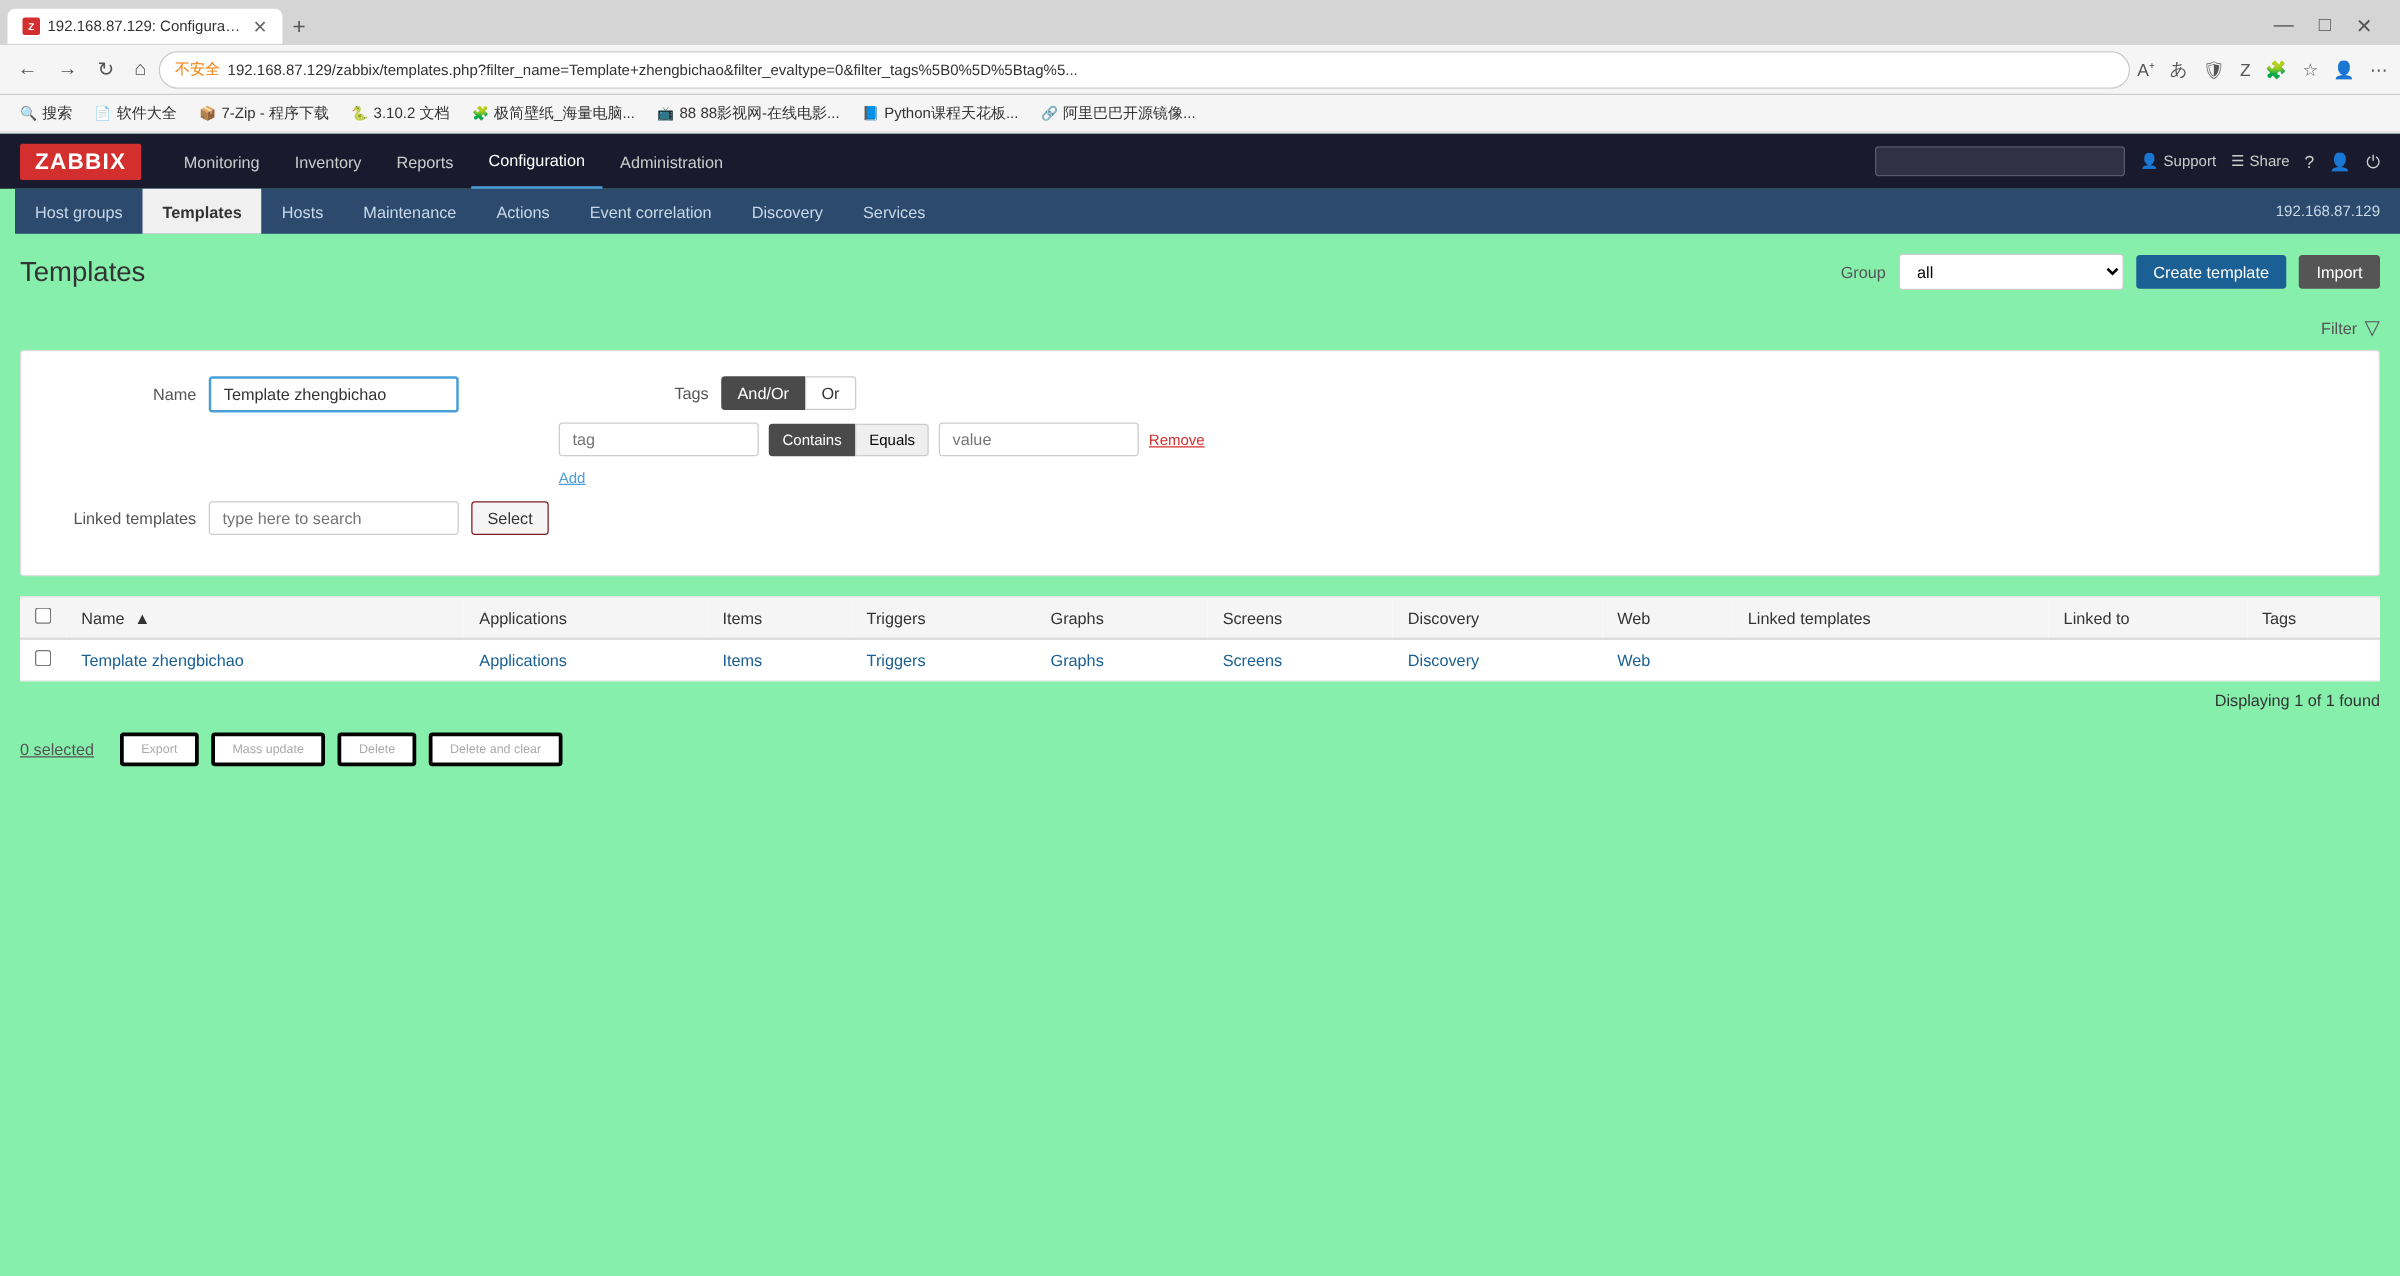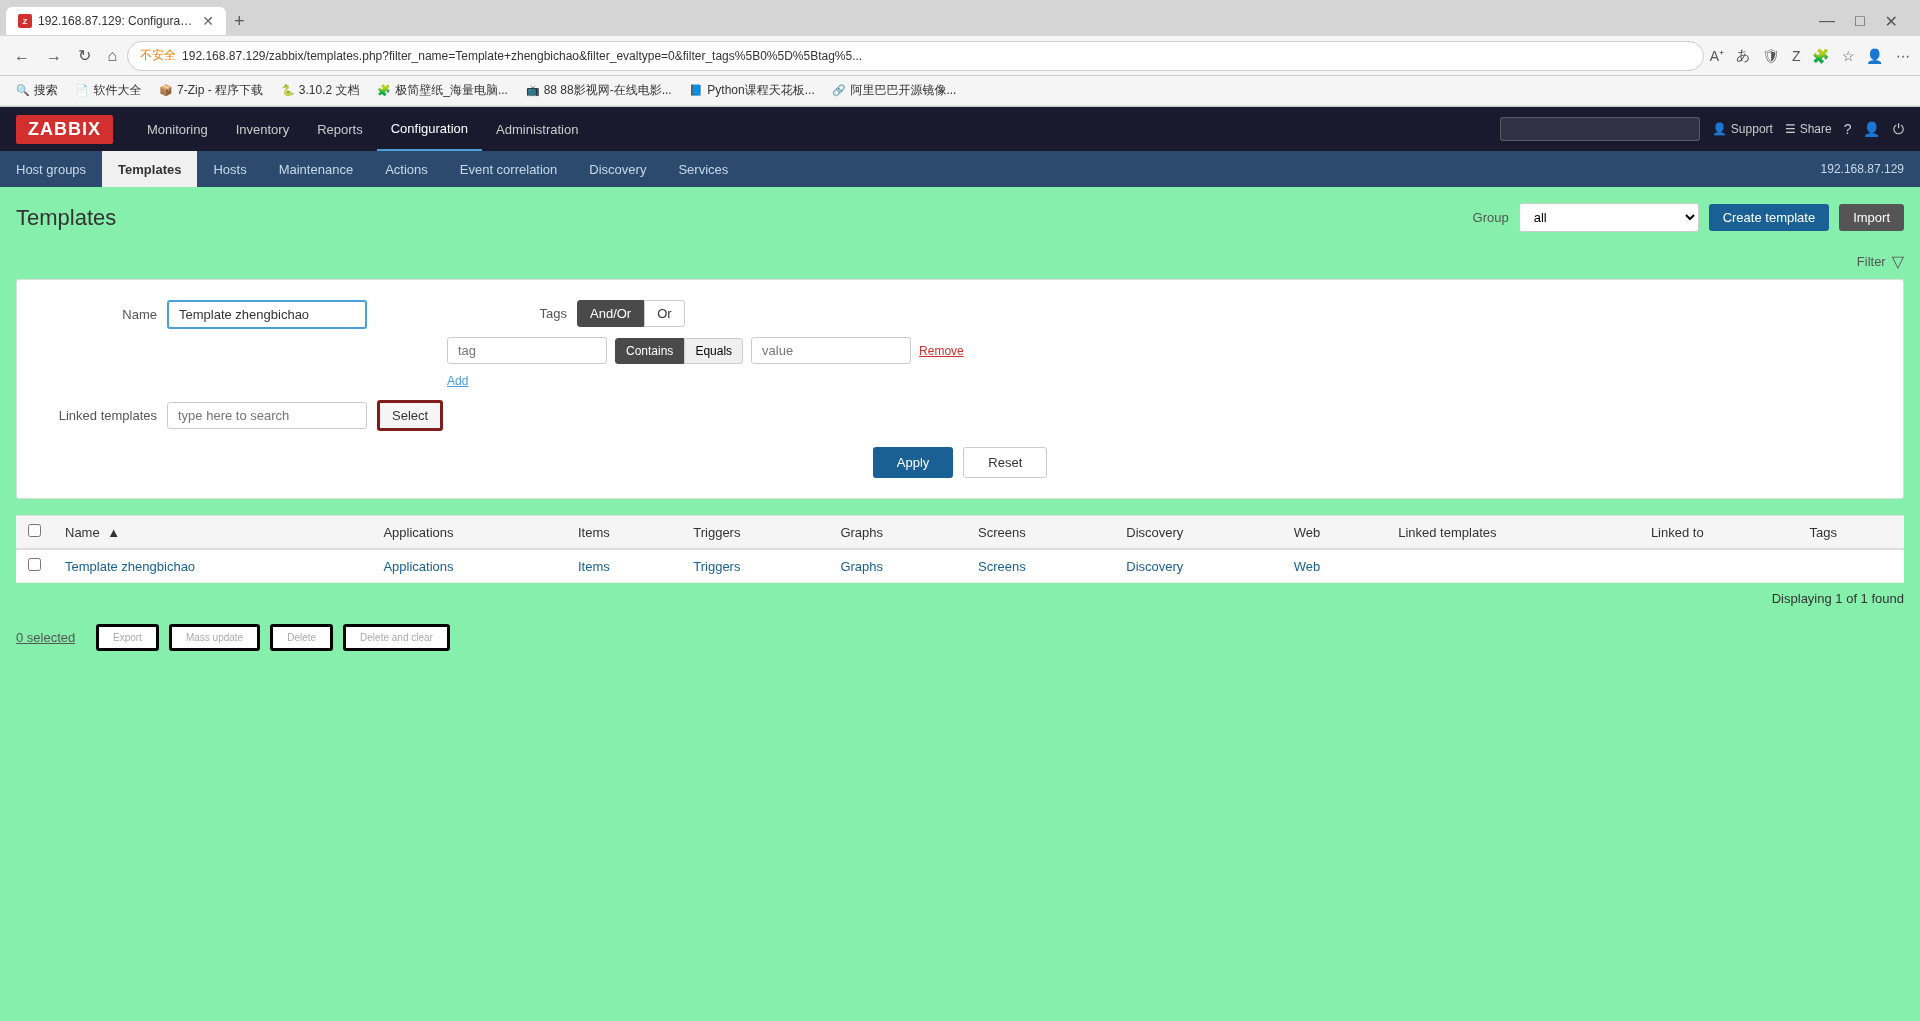--- a/index.html
+++ b/index.html
@@ -33,21 +33,21 @@
     .top-nav { background: #1a1a2e; display: flex; align-items: center; padding: 0 16px; height: 44px; gap: 0; }
     .zabbix-logo { background: #d32f2f; color: white; font-size: 18px; font-weight: bold; padding: 4px 12px; border-radius: 2px; letter-spacing: 1px; margin-right: 20px; }
     .top-nav-item { color: #ccc; padding: 0 14px; height: 44px; display: flex; align-items: center; cursor: pointer; font-size: 13px; }
     .top-nav-item.active { color: white; border-bottom: 2px solid #4a9eda; }
     .top-nav-right { margin-left: auto; display: flex; align-items: center; gap: 12px; }
     .search-box { background: rgba(255,255,255,0.1); border: 1px solid rgba(255,255,255,0.2); border-radius: 3px; padding: 4px 10px; color: #ccc; font-size: 12px; width: 200px; }
     .top-nav-icon { color: #ccc; font-size: 14px; cursor: pointer; }
     .top-nav-text-btn { color: #ccc; font-size: 12px; cursor: pointer; display: flex; align-items: center; gap: 4px; }
 
     
-    .sub-nav { background: #2c4a6e; display: flex; align-items: center; padding: 0 0; height: 36px; }
+    .sub-nav { background: #2c4a6e; display: flex; align-items: center; padding: 0 0; height: 36px; margin-left: 12px; }
     .sub-nav-item { color: #c8d8e8; padding: 0 16px; height: 36px; display: flex; align-items: center; cursor: pointer; font-size: 13px; }
     .sub-nav-item.active { background: #f0f0f0; color: #333; font-weight: bold; }
     .sub-nav-right { margin-left: auto; color: #c8d8e8; padding-right: 16px; font-size: 12px; }
 
     
     .main-content { padding: 16px; }
     .page-header { display: flex; align-items: center; justify-content: space-between; margin-bottom: 16px; }
     .page-title { font-size: 22px; font-weight: normal; color: #333; }
     .page-actions { display: flex; align-items: center; gap: 10px; }
     .group-label { color: #555; font-size: 13px; }
@@ -75,21 +75,21 @@
     .tag-input { border: 1px solid #ccc; border-radius: 3px; padding: 5px 10px; font-size: 13px; width: 160px; }
     .tag-type-btn { padding: 5px 10px; font-size: 12px; border: 1px solid #ccc; cursor: pointer; border-radius: 0; }
     .tag-type-btn.active { background: #4a4a4a; color: white; border-color: #4a4a4a; }
     .tag-type-btn:first-of-type { border-radius: 3px 0 0 3px; }
     .tag-type-btn.last { border-radius: 0 3px 3px 0; }
     .tag-remove { color: #d32f2f; cursor: pointer; font-size: 12px; text-decoration: underline; }
     .tag-add { color: #4a9eda; cursor: pointer; font-size: 12px; text-decoration: underline; display: inline-block; margin-top: 4px; }
     .filter-actions { display: flex; justify-content: center; gap: 10px; margin-top: 16px; }
     .btn-apply { background: #1a6094; color: white; border: none; padding: 7px 24px; border-radius: 3px; cursor: pointer; font-size: 13px; }
     .btn-reset { background: white; color: #333; border: 1px solid #ccc; padding: 7px 24px; border-radius: 3px; cursor: pointer; font-size: 13px; }
-    .select-btn { background: #f5f5f5; color: #333; border: 3px solid #7f1d1d; padding: 5px 12px; border-radius: 3px; cursor: pointer; font-size: 13px; }
+    .select-btn { background: #f5f5f5; color: #333; border: 1px solid #7f1d1d; padding: 5px 12px; border-radius: 3px; cursor: pointer; font-size: 13px; }
 
     
     .data-table { width: 100%; border-collapse: collapse; background: white; }
     .data-table th { background: #f5f5f5; border-bottom: 2px solid #ddd; border-top: 1px solid #ddd; padding: 8px 12px; text-align: left; font-size: 13px; color: #333; font-weight: normal; }
     .data-table th.sortable { cursor: pointer; }
     .data-table td { padding: 8px 12px; border-bottom: 1px solid #eee; font-size: 13px; }
     .link-blue { color: #1a6094; text-decoration: none; }
     .sort-arrow { margin-left: 4px; }
     .checkbox-cell { width: 30px; }
     .table-info { text-align: right; padding: 8px 0; font-size: 13px; color: #333; }
@@ -268,24 +268,20 @@
       </div>
 
       <div class="filter-row">
         <div class="filter-field">
           <label class="filter-field-label">Linked templates</label>
           <input class="filter-input normal" type="text" placeholder="type here to search" style="">
           <button class="select-btn">Select</button>
         </div>
       </div>
 
-      <div class="filter-actions">
-        <button class="btn-apply">Apply</button>
-        <button class="btn-reset">Reset</button>
-      </div>
     </div>
 
     <div>
       <table class="data-table">
         <thead>
           <tr>
             <th class="checkbox-cell">
               <input type="checkbox" style="">
             </th>
             <th class="sortable">

